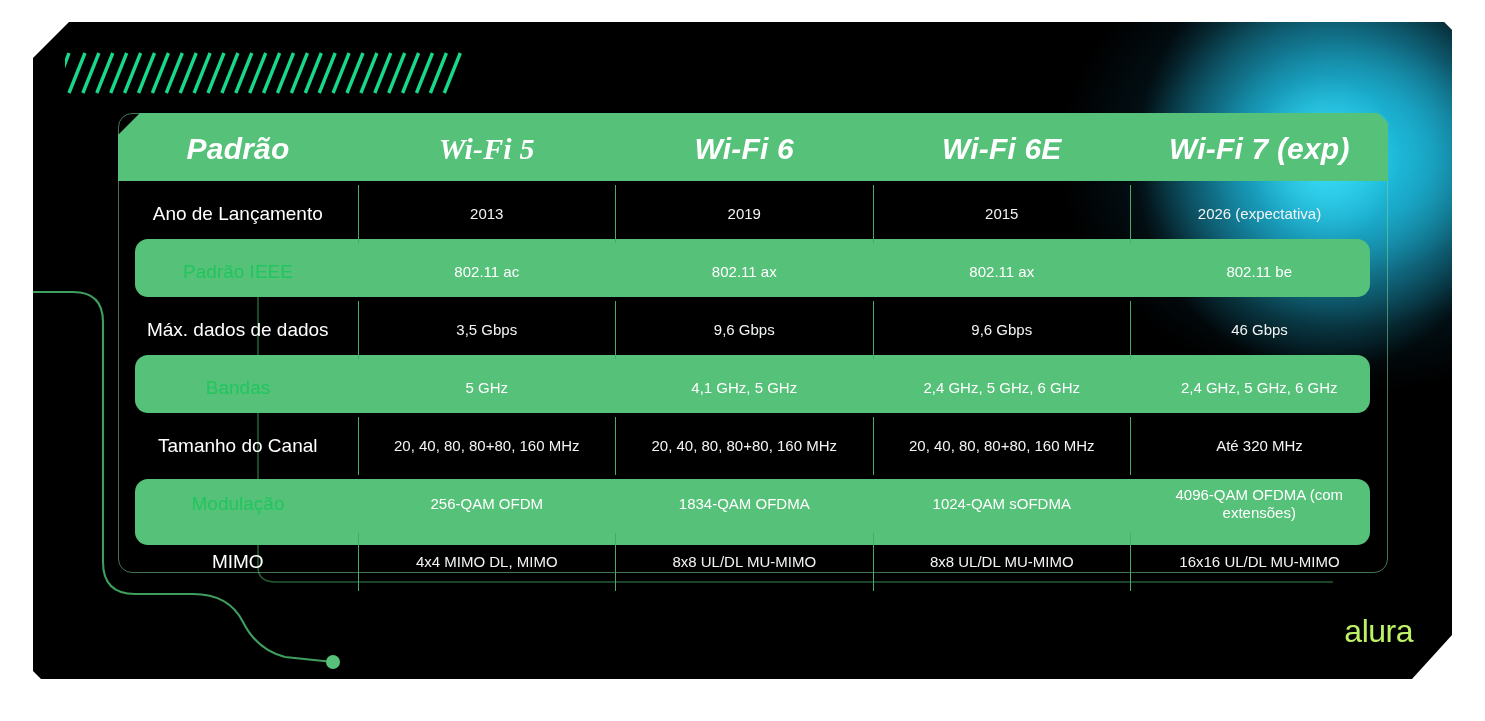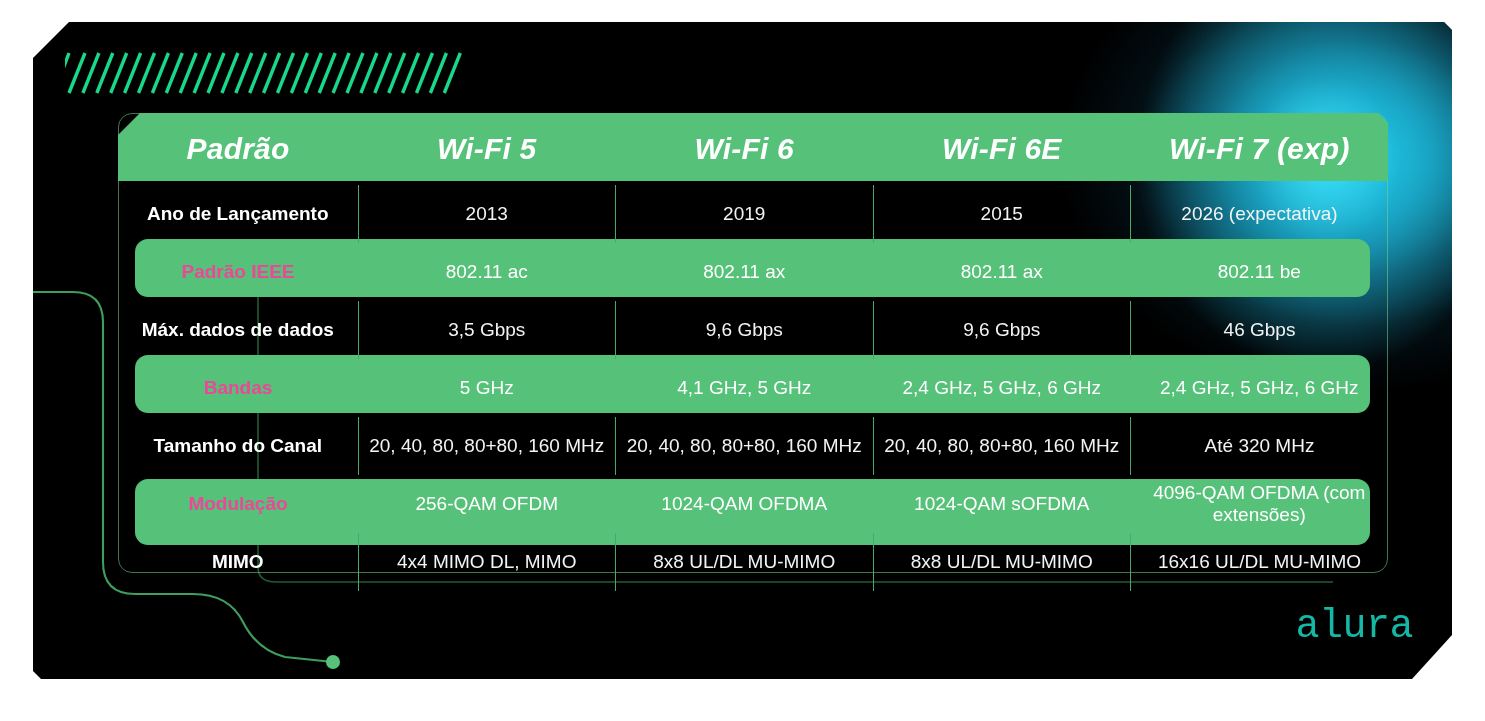--- a/index.html
+++ b/index.html
@@ -87,23 +87,23 @@
     width: 1419px;
     height: 657px;
     pointer-events: none;
   }
 
   
   .logo {
     position: absolute;
     right: 39px;
     bottom: 32px;
-    color: #14b8a6;
-    font-family: Liberation Mono, monospace;
-    font-size: 40px;
+    color: #bef264;
+    font-family: Liberation Sans, sans-serif;
+    font-size: 32px;
     letter-spacing: -0.5px;
     line-height: 1;
     font-weight: 400;
   }
 
   
   .table-wrap {
     position: absolute;
     left: 85px;
     top: 91px;
@@ -164,28 +164,28 @@
       22px 0, 1260px 0, 1270px 10px, 1270px 68px, 0 68px, 0 22px
     );
     z-index: 0;
   }
 
   
   .tbl tbody td {
     height: 58px;
     text-align: center;
     vertical-align: middle;
-    font-size: 19px;
+    font-size: 15px;
     line-height: 1.18;
     color: #f2f4f3;
     padding: 4px 10px;
     position: relative;
   }
   .tbl tbody td.label {
-    font-weight: 700;
+    font-weight: 400;
     font-size: 19px;
     color: #ffffff;
   }
 
   
   .tbl tbody tr.dark td + td {
     border-left: 1px solid #4aa86a;
   }
 
   .tbl tbody tr.tall td { height: 58px; }
@@ -194,21 +194,21 @@
   .row-band {
     position: absolute;
     left: 17px;
     width: 1235px;
     background: #56c179;
     border-radius: 13px;
     z-index: 0;
   }
 
   .tbl tbody tr.green td { color: #ffffff; }
-  .tbl tbody tr.green td.label { color: #ec4899; text-align: center; }
+  .tbl tbody tr.green td.label { color: #22c55e; text-align: center; }
   .tbl td span.cellspan { position: relative; z-index: 2; display: block; }
 
   .tbl { position: relative; z-index: 1; }
 </style>
 </head>
 <body>
 
 <div id="stage">
 
   <div class="card">
@@ -271,21 +271,21 @@
             <col class="cx">
             <col class="cx">
             <col class="cx">
             <col class="cx">
         </colgroup>
         <thead>
           <tr>
             <th style="background: transparent; position: relative; z-index: 2;">
               <span class="cellspan">Padrão</span>
             </th>
-            <th style="background: transparent; position: relative; z-index: 2;">
+            <th style="background: transparent; position: relative; z-index: 2; font-family: Liberation Serif, serif;">
               <span class="cellspan">Wi-Fi 5</span>
             </th>
             <th style="background: transparent; position: relative; z-index: 2;">
               <span class="cellspan">Wi-Fi 6</span>
             </th>
             <th style="background: transparent; position: relative; z-index: 2;">
               <span class="cellspan">Wi-Fi 6E</span>
             </th>
             <th style="background: transparent; position: relative; z-index: 2;">
               <span class="cellspan">Wi-Fi 7 (exp)</span>
@@ -379,21 +379,21 @@
               </td>
             </tr>
             <tr class="green tall">
               <td class="label">
                 <span class="cellspan">Modulação</span>
               </td>
               <td>
                 <span class="cellspan">256-QAM OFDM</span>
               </td>
               <td>
-                <span class="cellspan">1024-QAM OFDMA</span>
+                <span class="cellspan">1834-QAM OFDMA</span>
               </td>
               <td>
                 <span class="cellspan">1024-QAM sOFDMA</span>
               </td>
               <td>
                 <span class="cellspan">4096-QAM OFDMA (com extensões)</span>
               </td>
             </tr>
             <tr class="dark">
               <td class="label">

